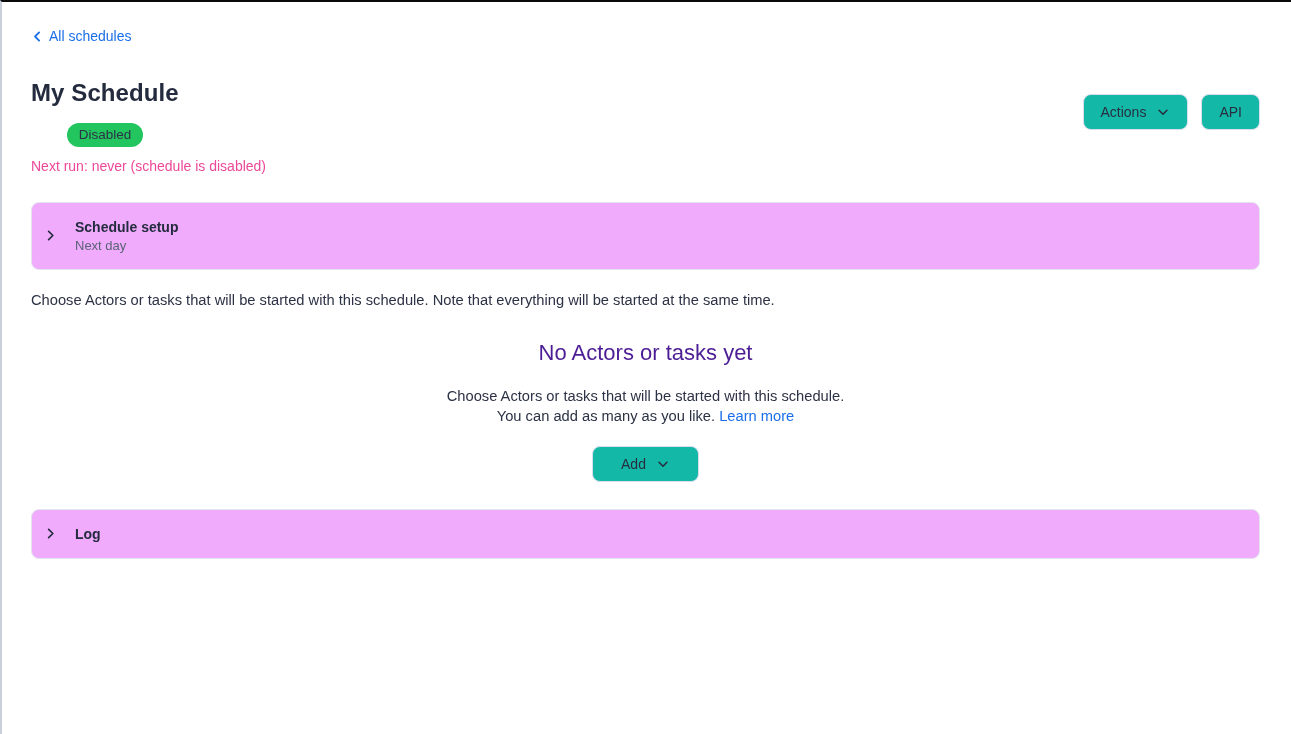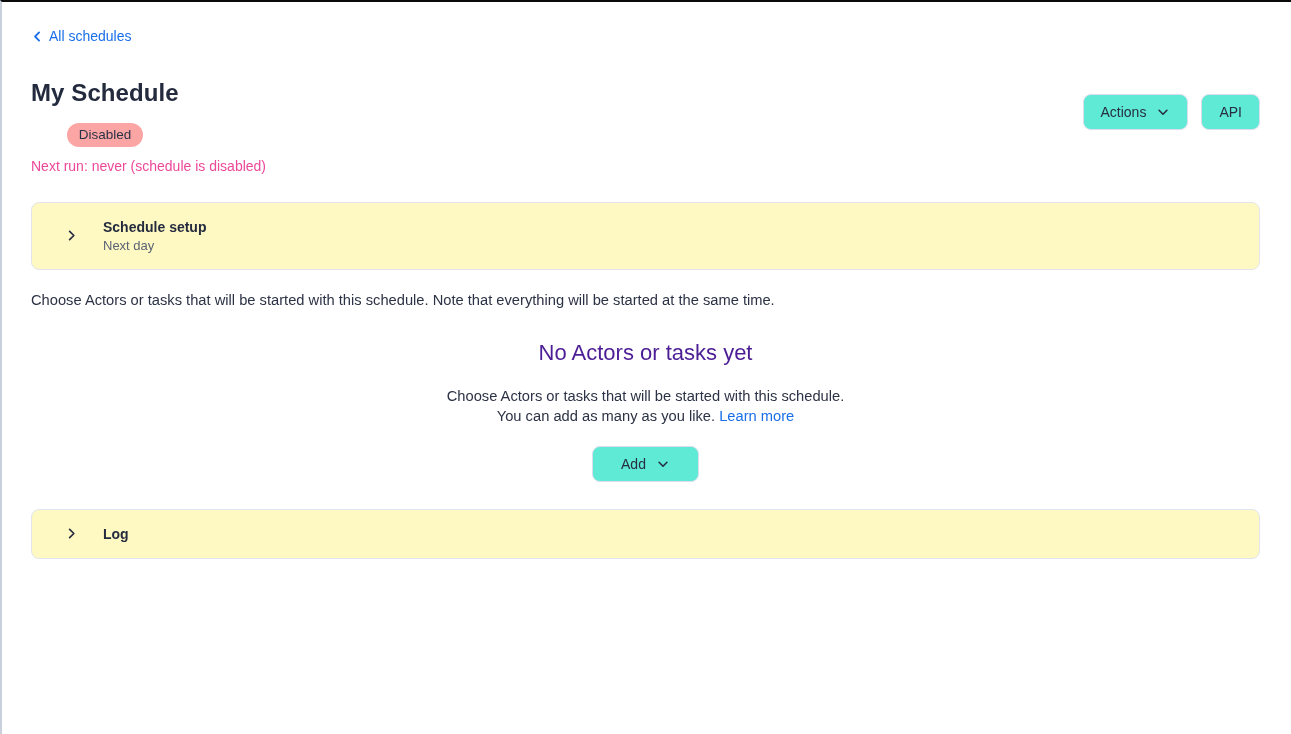--- a/index.html
+++ b/index.html
@@ -37,64 +37,64 @@
   }
   .title-group { display: flex; align-items: center; gap: 14px; flex-direction: column; }
   h1 {
     font-size: 24px;
     font-weight: 700;
     color: #242b3e;
     line-height: 32px;
     letter-spacing: 0.1px;
   }
   .badge {
-    background: #fca5a5;
+    background: #22c55e;
     color: #2c3346;
     font-size: 13.5px;
     font-weight: 400;
     line-height: 16px;
     padding: 4px 12px;
     border-radius: 12px;
     white-space: nowrap;
   }
   .header-buttons { display: flex; align-items: center; gap: 13px; }
   .btn {
     display: inline-flex;
     align-items: center;
     justify-content: center;
     gap: 10px;
     height: 36px;
     padding: 0 17px;
-    background: #5eead4;
+    background: #14b8a6;
     border: 1px solid #d9ddee;
     border-radius: 8px;
     font-family: inherit;
     font-size: 14px;
     font-weight: 500;
     color: #272e41;
     cursor: pointer;
     line-height: 16px;
   }
   .btn svg { display: block; margin-top: 1px; }
   .next-run {
     margin-top: 10px;
     font-size: 14px;
     line-height: 18px;
     color: #ec4899;
   }
   
   .panel {
     margin-top: 27px;
-    background: #fef9c3;
+    background: #f0abfc;
     border: 1px solid #e2e5ed;
     border-radius: 8px;
-    padding: 14px 32px;
+    padding: 14px 11px;
     display: flex;
     align-items: center;
-    gap: 24px;
+    gap: 17px;
     cursor: pointer;
   }
   .panel .chev { display: flex; color: #272e41; }
   .panel-title {
     font-size: 14px;
     font-weight: 700;
     color: #242b3e;
     line-height: 20px;
   }
   .panel-subtitle {

